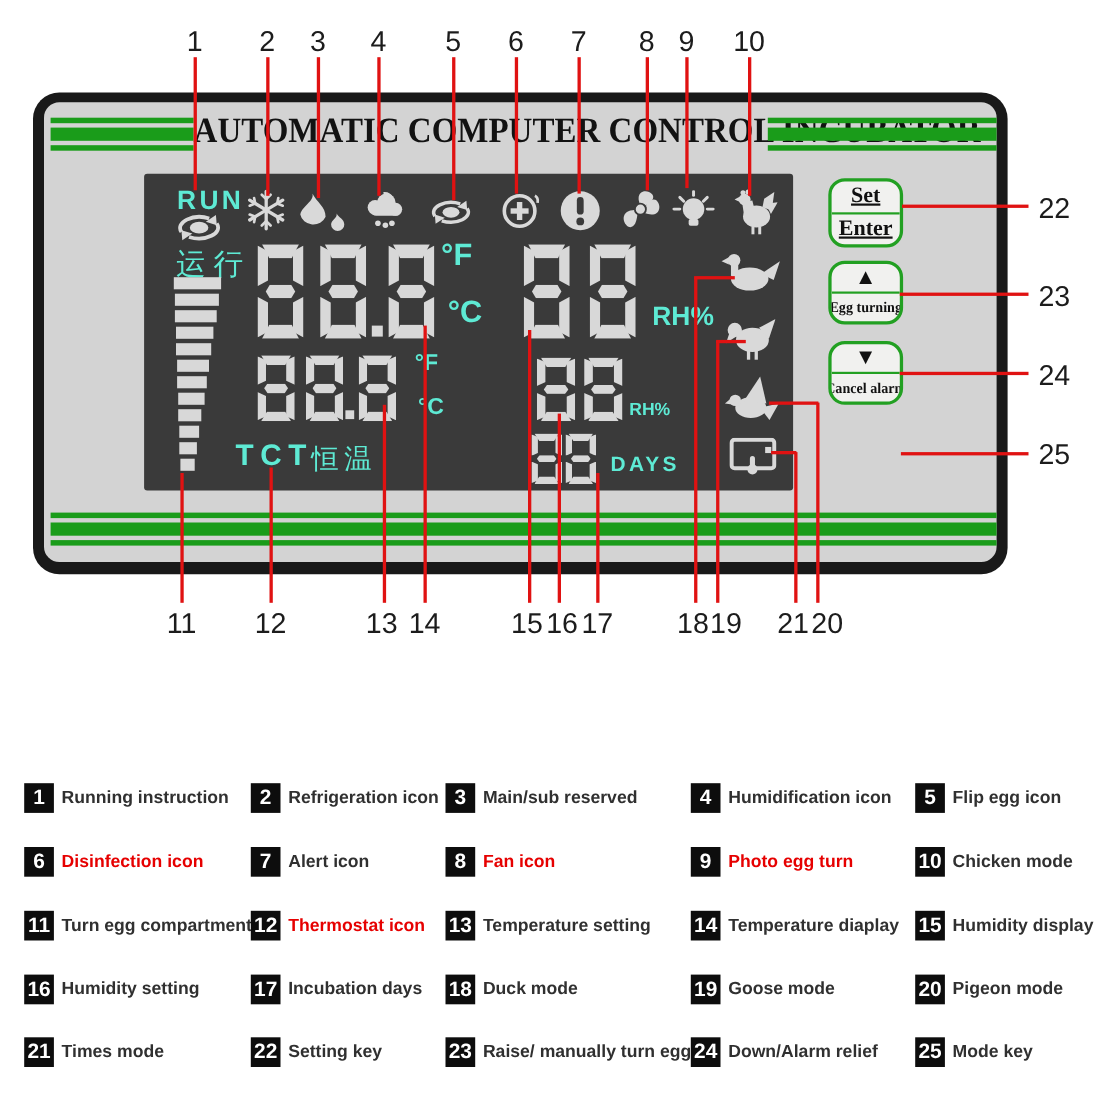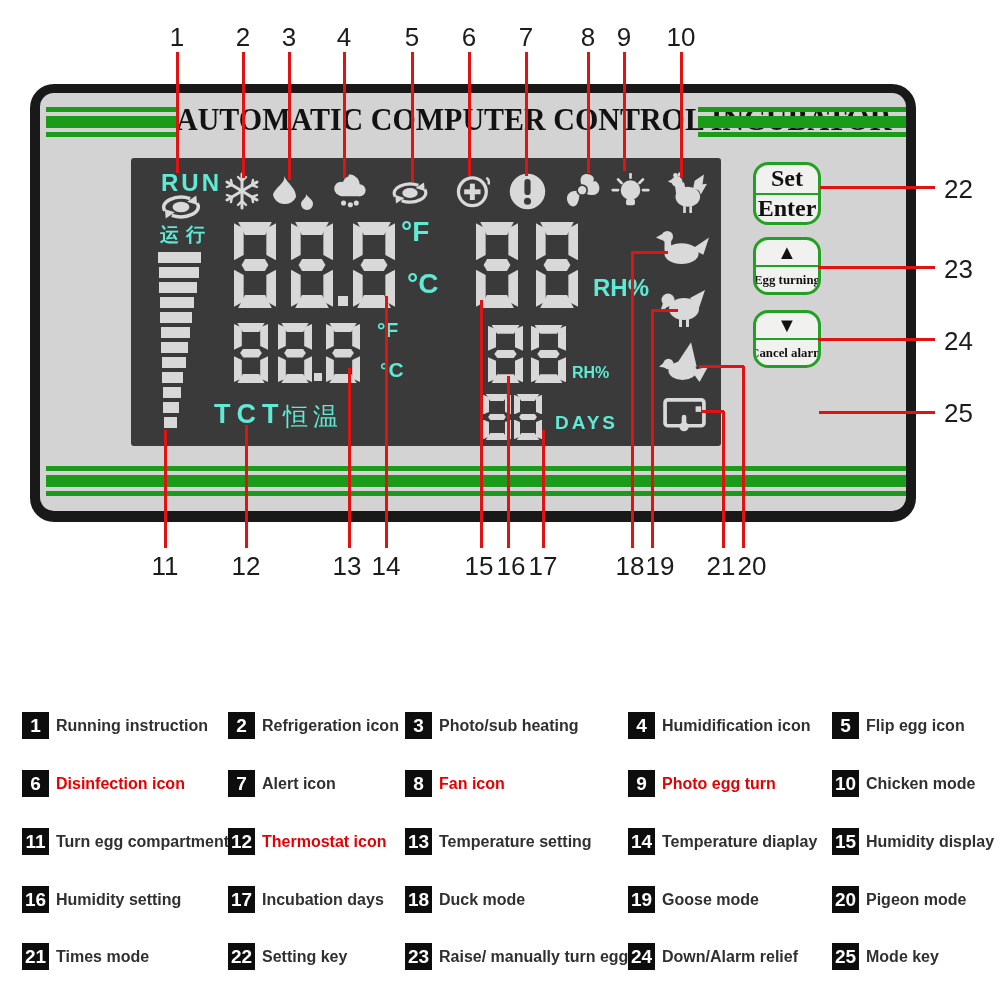--- a/index.html
+++ b/index.html
@@ -20,21 +20,21 @@
          letter-spacing:0px;transform:scaleY(1.08);white-space:nowrap;}
   .stripes{position:absolute;display:flex;flex-direction:column;}
   .stripes .s1{height:5px;background:#1a9c1a;margin-bottom:4px;}
   .stripes .s2{height:12px;background:#1a9c1a;margin-bottom:4px;}
   .stripes .s3{height:5px;background:#1a9c1a;}
 
   
   #lcd{position:absolute;left:91px;top:65px;width:590px;height:288px;background:#3a3a3a;border-radius:3px;}
   .lcd-txt{position:absolute;color:#5eead4;white-space:nowrap;}
   .runlbl{font-size:24px;font-weight:bold;letter-spacing:3px;}
-  .cn{font-size:19px;letter-spacing:7px;font-weight:bold;}
+  .cn{font-size:27px;letter-spacing:7px;}
   .tct{font-size:27px;font-weight:bold;letter-spacing:6px;}
   .cn2{font-size:25px;letter-spacing:5px;}
   .unit-lg{font-size:28px;font-weight:bold;}
   .unit-md{font-size:21px;font-weight:bold;}
   .rh-lg{font-size:24px;font-weight:bold;}
   .rh-sm{font-size:16px;font-weight:bold;}
   .days{font-size:19px;font-weight:bold;letter-spacing:3px;}
 
   
   #bars{position:absolute;left:27px;top:94px;}
@@ -60,21 +60,21 @@
   .dp{display:inline-block;background:#d8d8d8;}
   .dp-lg{width:10px;height:10px;margin:0 5px 2px -10px;}
   .dp-md{width:8px;height:8px;margin:0 4px 2px -8px;}
 
   
   .pbtn{position:absolute;left:713px;width:68px;background:#f1f1ef;border:3px solid #22a022;border-radius:15px;
         display:flex;flex-direction:column;overflow:hidden;box-sizing:border-box;}
   .pbtn .half{flex:1;display:flex;align-items:center;justify-content:center;
         font-family:"Liberation Serif","DejaVu Serif",serif;font-weight:bold;color:#111;white-space:nowrap;}
   .pbtn .half.top{border-bottom:2px solid #22a022;}
-  .fs-big{font-size:24px;}
+  .fs-big{font-size:20px;text-decoration:underline;}
   .fs-sm{font-size:13.5px;transform:scaleX(0.95);}
   .fs-arrow{font-size:20px;}
 
   
   #note{position:absolute;left:180px;top:621px;color:#e81010;font-size:19.5px;line-height:1.55;}
   .leg-item{position:absolute;display:flex;align-items:center;}
   .leg-badge{width:27px;height:27px;background:#0d0d0d;color:#fff;font-weight:bold;font-size:19px;
              display:flex;align-items:center;justify-content:center;flex:none;}
   .leg-label{margin-left:7px;font-size:16px;font-weight:bold;color:#303030;white-space:nowrap;}
   .leg-label.red{color:#e60000;}
@@ -469,21 +469,21 @@
     <div class="leg-item" style="left: 22px; top: 712px;">
       <div class="leg-badge">1</div>
       <div class="leg-label">Running instruction</div>
     </div>
     <div class="leg-item" style="left: 228px; top: 712px;">
       <div class="leg-badge">2</div>
       <div class="leg-label">Refrigeration icon</div>
     </div>
     <div class="leg-item" style="left: 405px; top: 712px;">
       <div class="leg-badge">3</div>
-      <div class="leg-label">Photo/sub heating</div>
+      <div class="leg-label">Main/sub reserved</div>
     </div>
     <div class="leg-item" style="left: 628px; top: 712px;">
       <div class="leg-badge">4</div>
       <div class="leg-label">Humidification icon</div>
     </div>
     <div class="leg-item" style="left: 832px; top: 712px;">
       <div class="leg-badge">5</div>
       <div class="leg-label">Flip egg icon</div>
     </div>
     <div class="leg-item" style="left: 22px; top: 770px;">

